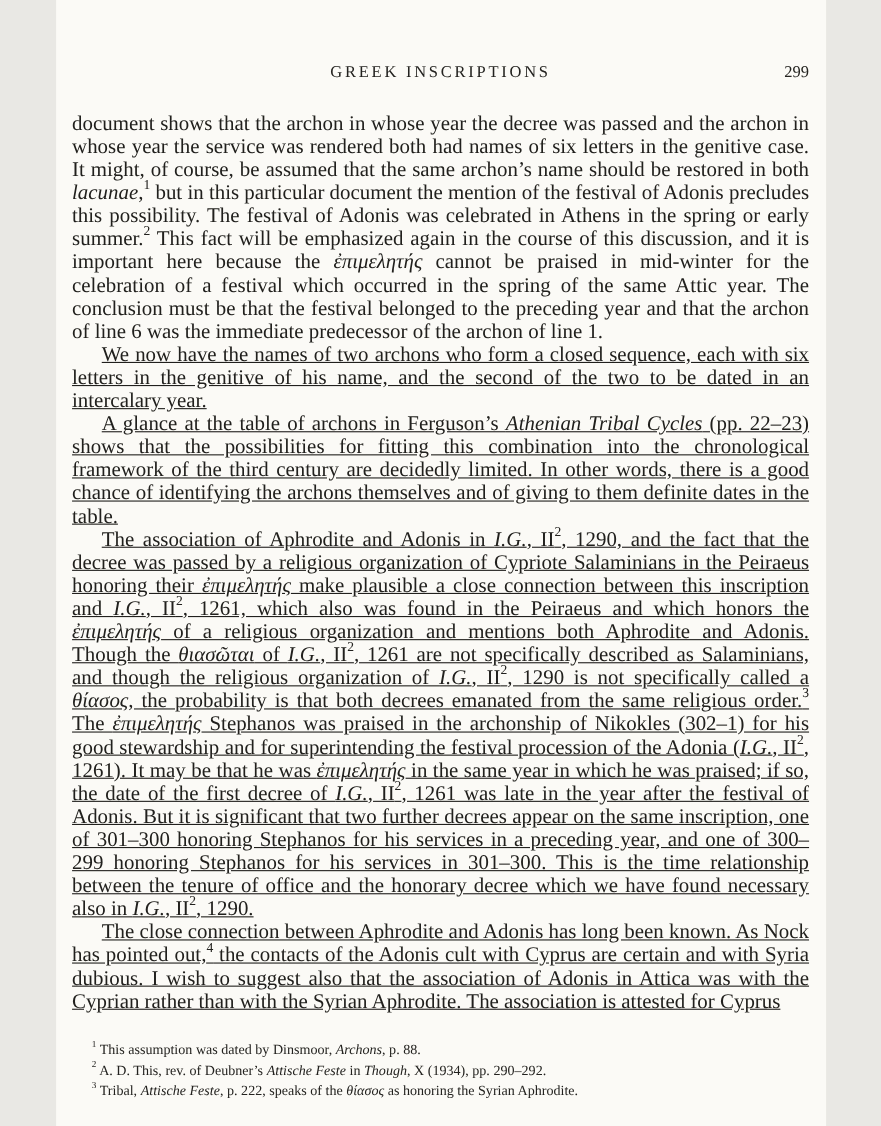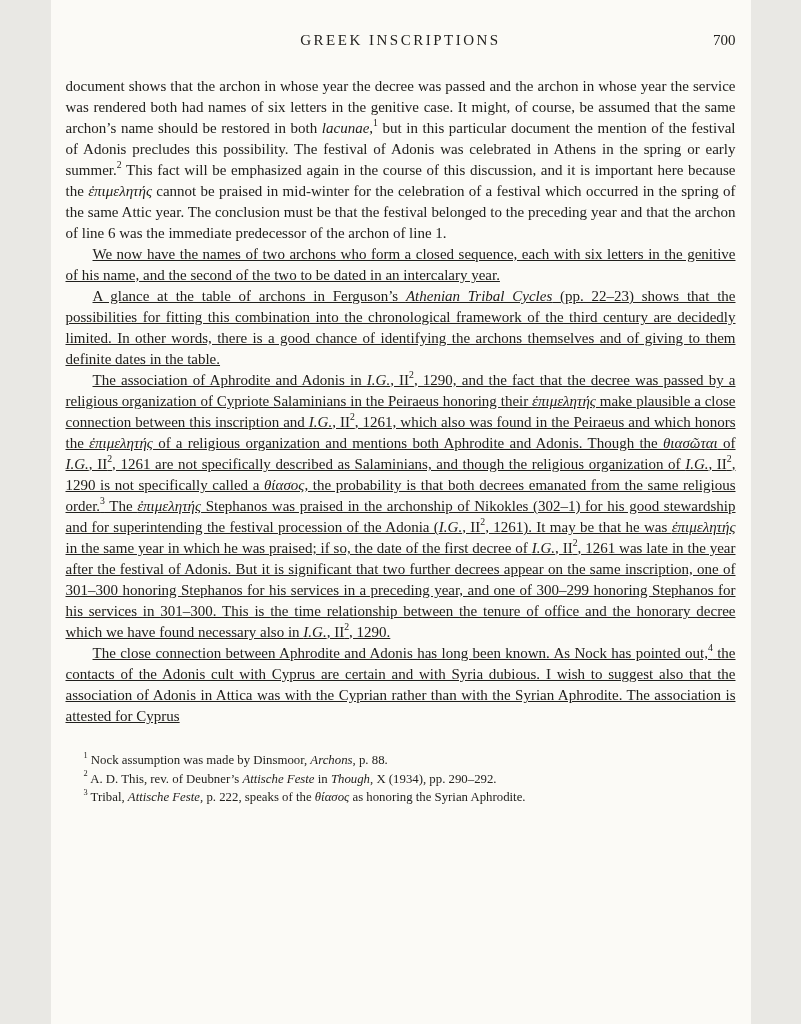--- a/index.html
+++ b/index.html
@@ -7,21 +7,21 @@
     padding: 0;
     background: #e9e8e4;
   }
   .page {
     width: 700px;
     height: 1024px;
     box-sizing: border-box;
     background: #fbfaf6;
     color: #1f1e1c;
     font-family: "Liberation Serif", "DejaVu Serif", serif;
-    padding-top: 32px;
+    padding-top: 58px;
     overflow: hidden;
     margin: 0 auto;
     position: relative;
   }
   .column {
     width: 670px;
     margin: 0 auto;
   }
   .page-header {
     position: relative;
@@ -35,21 +35,21 @@
     color: #23221f;
   }
   .page-number {
     position: absolute;
     right: 0;
     top: 0;
     font-size: 15px;
     color: #23221f;
   }
   .text-block {
-    font-size: 15px;
+    font-size: 19px;
     line-height: 21px;
     text-align: justify;
     color: #21201d;
   }
   .para {
     margin: 0;
   }
   .para.indent {
     text-indent: 27px;
     text-decoration: underline;
@@ -75,30 +75,30 @@
     text-indent: 18px;
   }
 </style>
 </head>
 <body>
 
 <div class="page">
   <div class="column">
     <header class="page-header">
       <div class="running-title">GREEK INSCRIPTIONS</div>
-      <div class="page-number">700</div>
+      <div class="page-number">299</div>
     </header>
 
     <main class="text-block">
       <p class="para"><span>document shows that the archon in whose year the decree was passed and the archon in whose year the service was rendered both had names of six letters in the genitive case.  It might, of course, be assumed that the same archon’s name should be restored in both </span><i>lacunae</i><span>,</span><sup>1</sup><span> but in this particular document the mention of the festival of Adonis precludes this possibility.  The festival of Adonis was celebrated in Athens in the spring or early summer.</span><sup>2</sup><span>  This fact will be emphasized again in the course of this discussion, and it is important here because the </span><i>ἐπιμελητής</i><span> cannot be praised in mid-winter for the celebration of a festival which occurred in the spring of the same Attic year.  The conclusion must be that the festival belonged to the preceding year and that the archon of line 6 was the immediate predecessor of the archon of line 1.</span></p>
       <p class="para indent"><span>We now have the names of two archons who form a closed sequence, each with six letters in the genitive of his name, and the second of the two to be dated in an intercalary year.</span></p>
       <p class="para indent"><span>A glance at the table of archons in Ferguson’s </span><i>Athenian Tribal Cycles</i><span> (pp. 22–23) shows that the possibilities for fitting this combination into the chronological framework of the third century are decidedly limited.  In other words, there is a good chance of identifying the archons themselves and of giving to them definite dates in the table.</span></p>
       <p class="para indent"><span>The association of Aphrodite and Adonis in </span><i>I.G.</i><span>, II</span><sup>2</sup><span>, 1290, and the fact that the decree was passed by a religious organization of Cypriote Salaminians in the Peiraeus honoring their </span><i>ἐπιμελητής</i><span> make plausible a close connection between this inscription and </span><i>I.G.</i><span>, II</span><sup>2</sup><span>, 1261, which also was found in the Peiraeus and which honors the </span><i>ἐπιμελητής</i><span> of a religious organization and mentions both Aphrodite and Adonis.  Though the </span><i>θιασῶται</i><span> of </span><i>I.G.</i><span>, II</span><sup>2</sup><span>, 1261 are not specifically described as Salaminians, and though the religious organization of </span><i>I.G.</i><span>, II</span><sup>2</sup><span>, 1290 is not specifically called a </span><i>θίασος</i><span>, the probability is that both decrees emanated from the same religious order.</span><sup>3</sup><span>  The </span><i>ἐπιμελητής</i><span> Stephanos was praised in the archonship of Nikokles (302–1) for his good stewardship and for superintending the festival procession of the Adonia (</span><i>I.G.</i><span>, II</span><sup>2</sup><span>, 1261).  It may be that he was </span><i>ἐπιμελητής</i><span> in the same year in which he was praised; if so, the date of the first decree of </span><i>I.G.</i><span>, II</span><sup>2</sup><span>, 1261 was late in the year after the festival of Adonis.  But it is significant that two further decrees appear on the same inscription, one of 301–300 honoring Stephanos for his services in a preceding year, and one of 300–299 honoring Stephanos for his services in 301–300.  This is the time relationship between the tenure of office and the honorary decree which we have found necessary also in </span><i>I.G.</i><span>, II</span><sup>2</sup><span>, 1290.</span></p>
       <p class="para indent"><span>The close connection between Aphrodite and Adonis has long been known.  As Nock has pointed out,</span><sup>4</sup><span> the contacts of the Adonis cult with Cyprus are certain and with Syria dubious.  I wish to suggest also that the association of Adonis in Attica was with the Cyprian rather than with the Syrian Aphrodite.  The association is attested for Cyprus</span></p>
     </main>
 
     <footer class="footnotes">
-      <p class="footnote"><sup>1</sup><span> Nock assumption was made by Dinsmoor, </span><i>Archons</i><span>, p. 88.</span></p>
+      <p class="footnote"><sup>1</sup><span> This assumption was dated by Dinsmoor, </span><i>Archons</i><span>, p. 88.</span></p>
       <p class="footnote"><sup>2</sup><span> A. D. This, rev. of Deubner’s </span><i>Attische Feste</i><span> in </span><i>Though</i><span>, X (1934), pp. 290–292.</span></p>
       <p class="footnote"><sup>3</sup><span> Tribal, </span><i>Attische Feste</i><span>, p. 222, speaks of the </span><i>θίασος</i><span> as honoring the Syrian Aphrodite.</span></p>
     </footer>
   </div>
 </div>
 
 </body></html>

